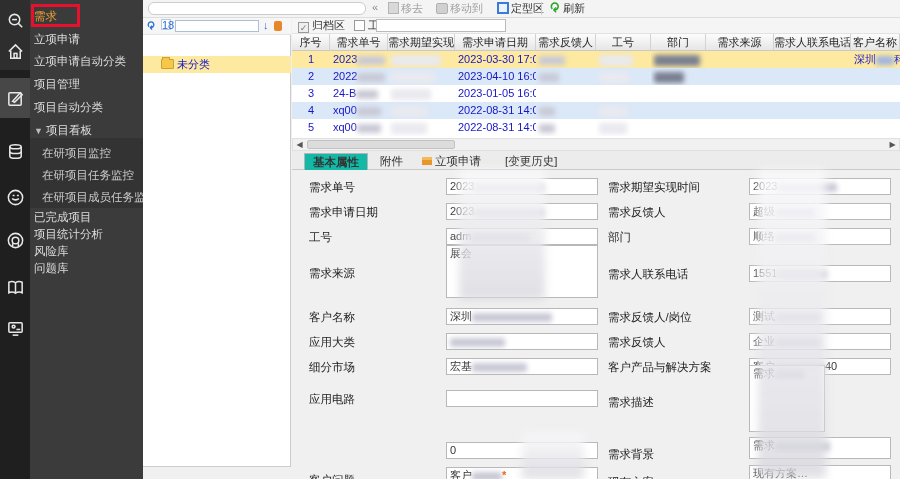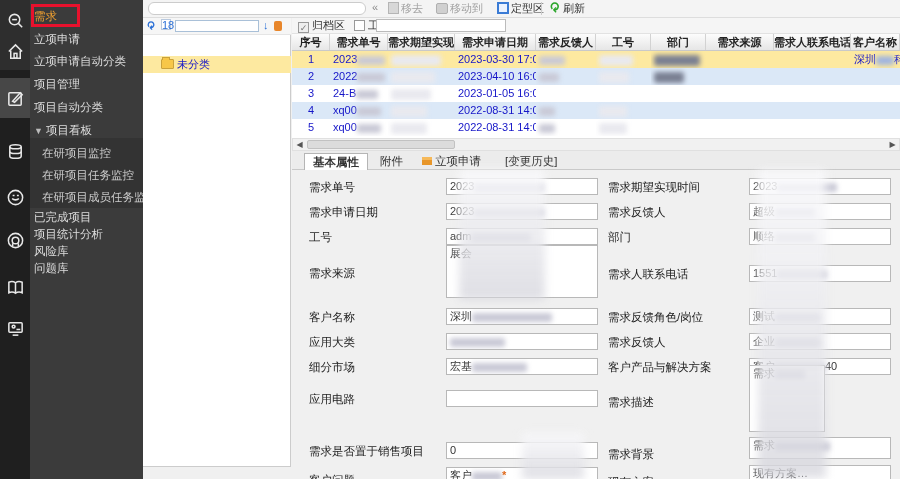--- a/index.html
+++ b/index.html
@@ -76,21 +76,21 @@
     vertical-align:-2px; margin:0 3px 0 6px; font-size:9px; line-height:10px; text-align:center; color:#777; cursor:pointer; }
   .cb.checked { background:#eee; }
   .f-input { position:absolute; left:84px; top:1px; width:130px; height:13px; border:1px solid #bbb;
     background:#fff; font-size:10px; padding:0 2px; }
 
   
   .tablewrap { position:absolute; left:0; top:16px; width:608px; height:104px; background:#fff; }
   .thead, .trow { position:absolute; left:0; width:608px; height:17px; display:flex; }
   .thead { top:0; background:linear-gradient(#fcfcfc,#e6e6e6); border-bottom:1px solid #c9c9c9; }
   .thead .hc { font-size:11px; color:#222; text-align:center; line-height:16px; border-right:1px solid #d2d2d2;
-    overflow:hidden; white-space:nowrap;font-weight:bold; }
+    overflow:hidden; white-space:nowrap; }
   .trow { font-size:11px; color:#1515c8; line-height:17px; cursor:pointer; }
   .trow .c { overflow:hidden; white-space:nowrap; padding-left:3px; }
   .trow.sel { background:#fde9a0; }
   .trow.alt { background:#dbe8f7; }
   .c0{width:38px; text-align:center; padding-left:0!important;} .c1{width:58px;} .c2{width:67px;}
   .c3{width:81px;} .c4{width:60px;} .c5{width:55px;} .c6{width:55px;} .c7{width:68px;}
   .c8{width:77px;} .c9{flex:1;}
 
   .sm { display:inline-block; height:9px; background:#c9c9d6; filter:blur(2.5px); border-radius:2px;
     vertical-align:middle; }
@@ -104,21 +104,21 @@
   .hs-btn { position:absolute; top:0; width:13px; height:11px; font-size:8px; line-height:11px;
     text-align:center; color:#555; cursor:pointer; }
   .hs-thumb { position:absolute; left:14px; top:1px; width:148px; height:9px; background:#dcdcdc;
     border:1px solid #c2c2c2; border-radius:2px; cursor:pointer; }
 
   
   .tabs { position:absolute; left:0; top:133px; width:608px; height:19px; background:#ececec;
     border-bottom:1px solid #c9c9c9; font-size:11.5px; }
   .tab { position:absolute; top:2px; height:17px; line-height:16px; padding:0 8px; color:#333;
     cursor:pointer; white-space:nowrap; }
-  .tab.active { background:#ffffff; border:1px solid #b5b5b5; border-bottom:none; font-weight:bold; }
+  .tab.active { background:#14b8a6; border:1px solid #b5b5b5; border-bottom:none; font-weight:bold; }
   .tab-ic { display:inline-block; width:10px; height:8px; background:#e8962a; border-top:3px solid #f6b95a;
     margin-right:3px; vertical-align:0px; }
 
   
   .form { position:absolute; left:0; top:152px; width:608px; height:309px; background:#f0f0f0;
     font-size:11.5px; color:#222; }
   .flabel { position:absolute; white-space:nowrap; }
   .fbox { position:absolute; height:17px; background:#fff; border:1px solid #b8b8b8; font-size:11px;
     color:#333; line-height:15px; padding-left:3px; overflow:hidden; white-space:nowrap; }
   .fbox.tall { line-height:14px; }
@@ -344,34 +344,33 @@
         <div class="flabel" style="left:17px; top:96px">需求来源</div>
         <div class="fbox tall" style="left:154px; top:75px; width:152px; height:53px"><span>展会</span></div>
         <div class="flabel" style="left:17px; top:140px">客户名称</div>
         <div class="fbox" style="left:154px; top:138px; width:152px"><span>深圳</span><span class="sm" style="width:80px"></span></div>
         <div class="flabel" style="left:17px; top:165px">应用大类</div>
         <div class="fbox" style="left:154px; top:163px; width:152px"><span></span><span class="sm" style="width:55px"></span></div>
         <div class="flabel" style="left:17px; top:190px">细分市场</div>
         <div class="fbox" style="left:154px; top:188px; width:152px"><span>宏基</span><span class="sm" style="width:55px"></span></div>
         <div class="flabel" style="left:17px; top:222px">应用电路</div>
         <div class="fbox" style="left:154px; top:220px; width:152px"><span></span></div>
-        <div class="flabel" style="left:17px; top:274px">需求是否置于销售项目</div>
         <div class="fbox" style="left:154px; top:272px; width:152px"><span>0</span></div>
         <div class="flabel" style="left:17px; top:303px">客户问题</div>
         <div class="fbox" style="left:154px; top:297px; width:152px"><span>客户</span><span class="sm" style="width:30px"></span><span class="req">*</span></div>
 
         <div class="flabel" style="left:316px; top:10px">需求期望实现时间</div>
         <div class="fbox" style="left:457px; top:8px; width:142px"><span>2023</span><span class="sm" style="width:60px"></span></div>
         <div class="flabel" style="left:316px; top:35px">需求反馈人</div>
         <div class="fbox" style="left:457px; top:33px; width:142px"><span>超级</span><span class="sm" style="width:40px"></span></div>
         <div class="flabel" style="left:316px; top:60px">部门</div>
         <div class="fbox" style="left:457px; top:58px; width:142px"><span>顺络</span><span class="sm" style="width:40px"></span></div>
         <div class="flabel" style="left:316px; top:97px">需求人联系电话</div>
         <div class="fbox" style="left:457px; top:95px; width:142px"><span>1551</span><span class="sm" style="width:50px"></span></div>
-        <div class="flabel" style="left:316px; top:140px">需求反馈角色/岗位</div>
+        <div class="flabel" style="left:316px; top:140px">需求反馈人/岗位</div>
         <div class="fbox" style="left:457px; top:138px; width:142px"><span>测试</span><span class="sm" style="width:45px"></span></div>
         <div class="flabel" style="left:316px; top:165px">需求反馈人</div>
         <div class="fbox" style="left:457px; top:163px; width:142px"><span>企业</span><span class="sm" style="width:45px"></span></div>
         <div class="flabel" style="left:316px; top:190px">客户产品与解决方案</div>
         <div class="fbox" style="left:457px; top:188px; width:142px"><span>客户</span><span class="sm" style="width:50px"></span><span>40</span></div>
         <div class="flabel" style="left:316px; top:225px">需求描述</div>
         <div class="fbox tall" style="left:457px; top:195px; width:76px; height:67px"><span>需求</span><span class="sm" style="width:30px"></span></div>
         <div class="flabel" style="left:316px; top:277px">需求背景</div>
         <div class="fbox" style="left:457px; top:267px; width:142px; height:22px"><span>需求</span><span class="sm" style="width:55px"></span></div>
         <div class="flabel" style="left:316px; top:305px">现有方案</div>

